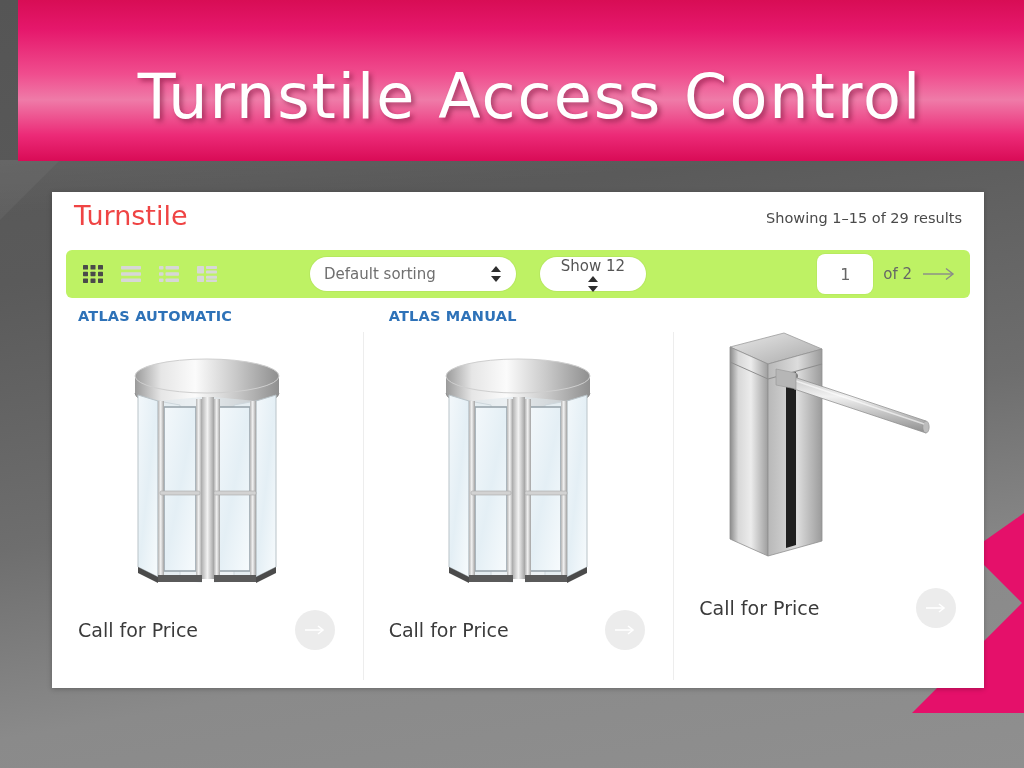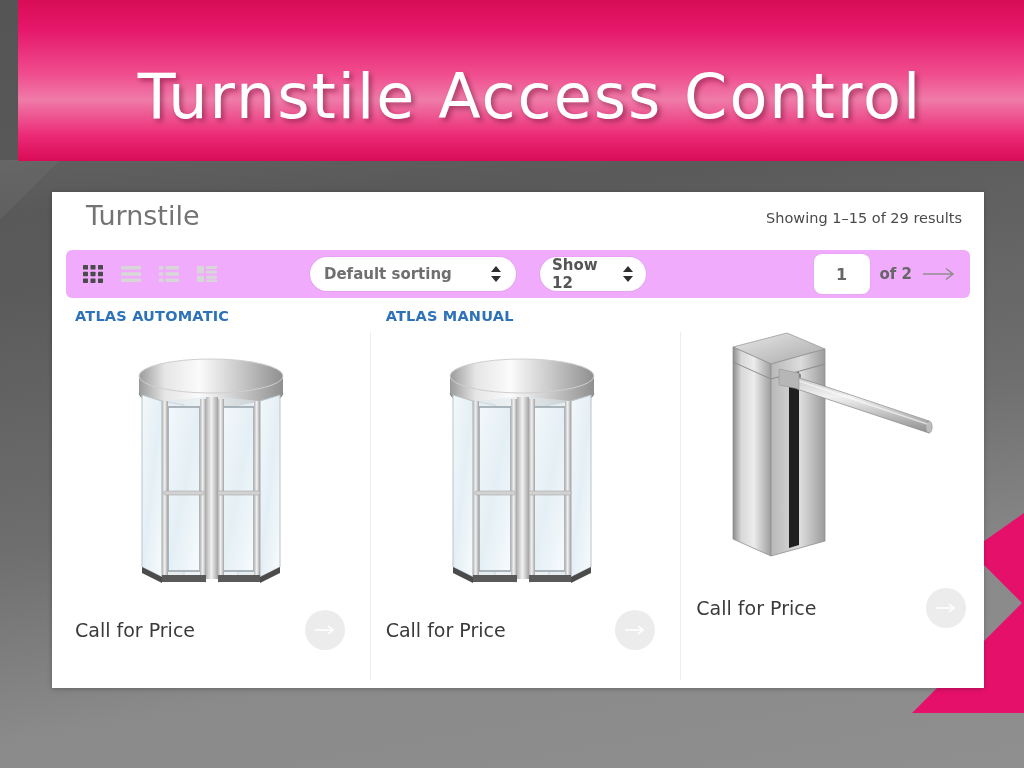--- a/index.html
+++ b/index.html
@@ -87,45 +87,44 @@
     overflow: hidden;
   }
 
   .panel-head {
     position: relative;
     height: 58px;
     padding: 0 22px;
   }
   .shop-title {
     position: absolute;
-    left: 34px;
+    left: 22px;
     top: 8px;
     font-family: "DejaVu Sans", sans-serif;
     font-size: 27px;
-    color: #737373;
+    color: #ef4444;
     font-weight: 400;
   }
   .result-count {
     position: absolute;
     right: 22px;
     top: 18px;
     font-family: "DejaVu Sans", sans-serif;
     font-size: 14.5px;
     color: #4a4a4a;
   }
 
   
   .toolbar {
     position: relative;
     margin: 0 14px;
     height: 48px;
-    background: #f0abfc;
+    background: #bef264;
     border-radius: 6px;
     display: flex;
-    font-weight: bold;
   }
 
   .view-toggles {
     display: flex;
     align-items: center;
     gap: 16px;
     margin-left: 16px;
   }
   .vt { cursor: pointer; line-height: 0; }
 
@@ -156,20 +155,21 @@
     top: 7px;
     width: 106px;
     height: 34px;
     background: #ffffff;
     border-radius: 17px;
     display: flex;
     align-items: center;
     padding: 0 12px;
     box-sizing: border-box;
     box-shadow: 0 0 0 1px rgba(0,0,0,0.04);
+    flex-direction: column;
   }
   .show-select .lbl {
     flex: 1;
     font-family: "DejaVu Sans", sans-serif;
     font-size: 15px;
     color: #555;
   }
 
   .stepper {
     display: inline-block;
@@ -218,23 +218,22 @@
 
   
   .products {
     display: flex;
     margin-top: 10px;
     height: 372px;
   }
   .product {
     position: relative;
     flex: 1;
-    padding: 0 12px;
+    padding: 0 22px;
     box-sizing: border-box;
-    margin-left: 7px;
   }
   .product + .product::before {
     content: "";
     position: absolute;
     left: 0;
     top: 24px;
     bottom: 0;
     width: 1px;
     background: #ededed;
   }

